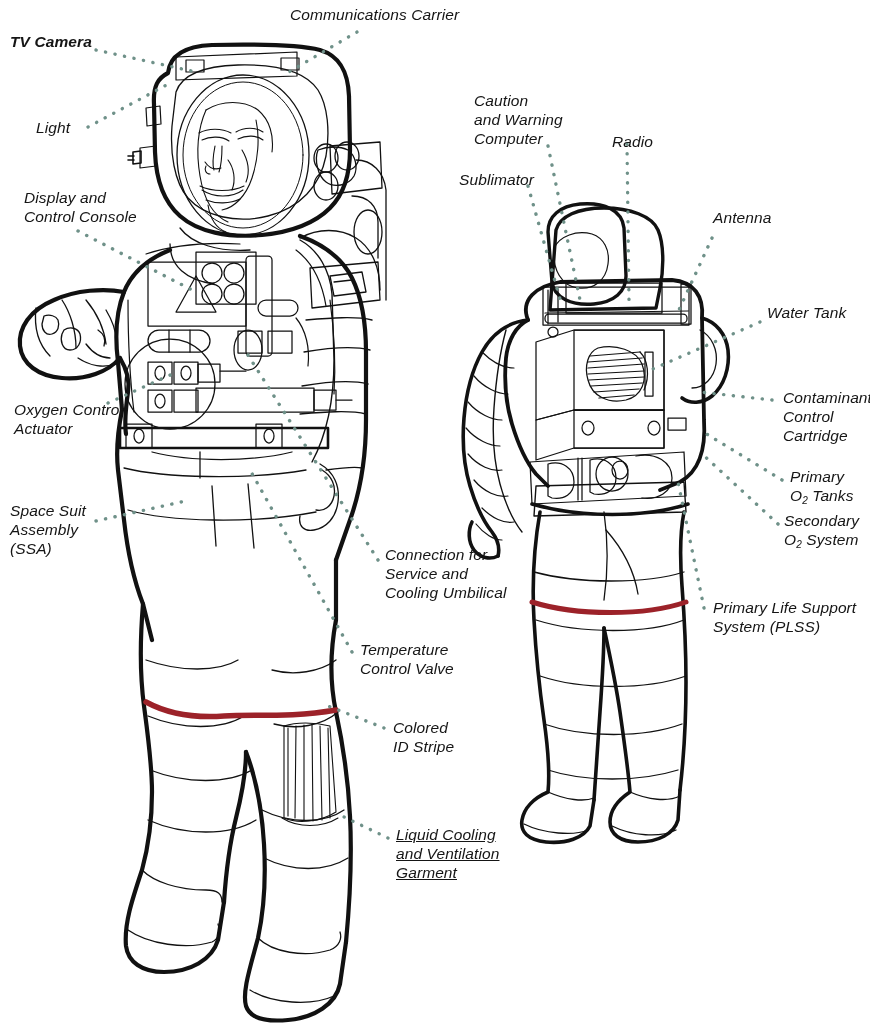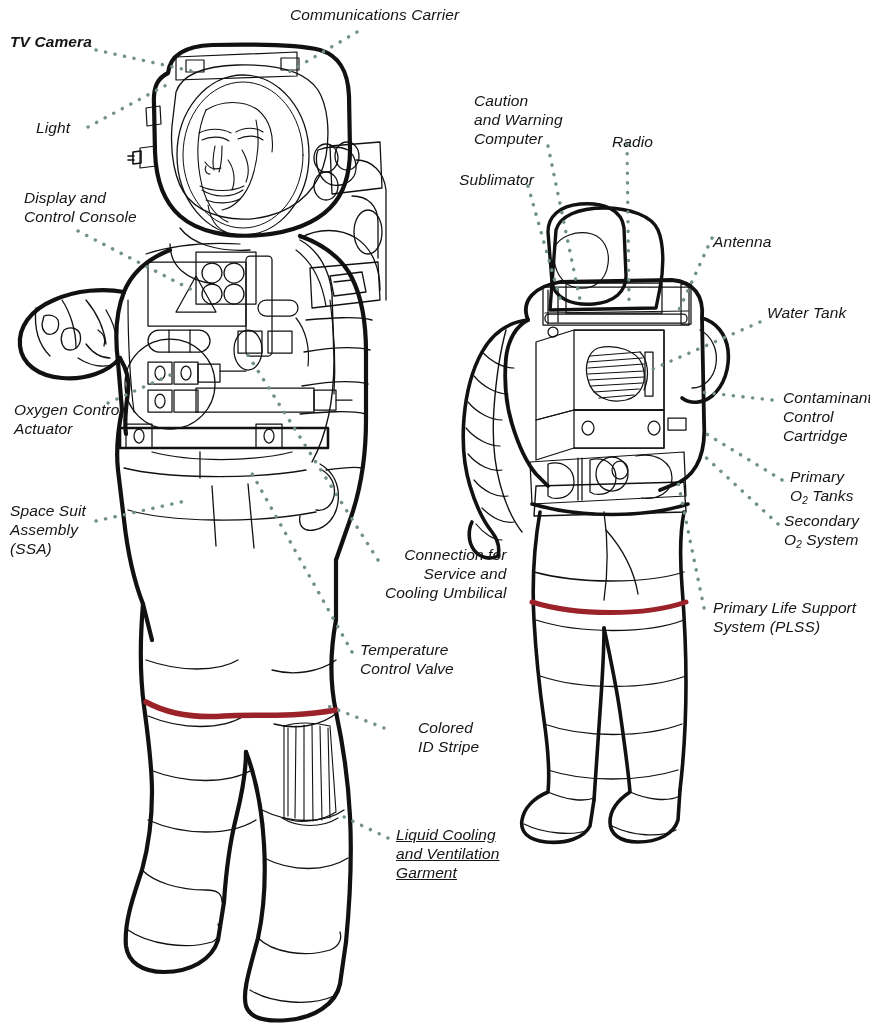--- a/index.html
+++ b/index.html
@@ -378,35 +378,35 @@
   <div class="lbl" style="left:290px;top:5px;"><span>Communications Carrier</span></div>
 
   <div class="lbl" style="left:36px;top:118px;"><span>Light</span></div>
 
   <div class="lbl" style="left:24px;top:188px;"><span>Display and</span><br><span>Control Console</span></div>
 
   <div class="lbl" style="left:14px;top:400px;"><span>Oxygen Control</span><br><span>Actuator</span></div>
 
   <div class="lbl" style="left:10px;top:501px;"><span>Space Suit</span><br><span>Assembly</span><br><span>(SSA)</span></div>
 
-  <div class="lbl" style="left:385px;top:545px;text-align:right;"><span>Connection for</span><br><span>Service and</span><br><span>Cooling Umbilical</span></div>
+  <div class="lbl" style="left:385px;top:545px;"><span>Connection for</span><br><span>Service and</span><br><span>Cooling Umbilical</span></div>
 
   <div class="lbl" style="left:360px;top:640px;"><span>Temperature</span><br><span>Control Valve</span></div>
 
-  <div class="lbl" style="left:393px;top:718px;margin-left:25px;"><span>Colored</span><br><span>ID Stripe</span></div>
+  <div class="lbl" style="left:393px;top:718px;"><span>Colored</span><br><span>ID Stripe</span></div>
 
   <div class="lbl" style="left:396px;top:825px;text-decoration:underline;"><span>Liquid Cooling</span><br><span>and Ventilation</span><br><span>Garment</span></div>
 
   <div class="lbl" style="left:474px;top:75px;margin-top:16px;"><span>Caution</span><br><span>and Warning</span><br><span>Computer</span></div>
 
   <div class="lbl" style="left:459px;top:170px;"><span>Sublimator</span></div>
 
   <div class="lbl" style="left:612px;top:132px;"><span>Radio</span></div>
 
-  <div class="lbl" style="left:713px;top:232px;"><span>Antenna</span></div>
+  <div class="lbl" style="left:713px;top:208px;"><span>Antenna</span></div>
 
   <div class="lbl" style="left:767px;top:303px;"><span>Water Tank</span></div>
 
   <div class="lbl" style="left:783px;top:388px;"><span>Contaminant</span><br><span>Control</span><br><span>Cartridge</span></div>
 
   <div class="lbl" style="left:790px;top:467px;"><span>Primary</span><br><span>O</span><sub>2</sub><span> Tanks</span></div>
 
   <div class="lbl" style="left:784px;top:511px;"><span>Secondary</span><br><span>O</span><sub>2</sub><span> System</span></div>
 
   <div class="lbl" style="left:713px;top:598px;"><span>Primary Life Support</span><br><span>System (PLSS)</span></div>

